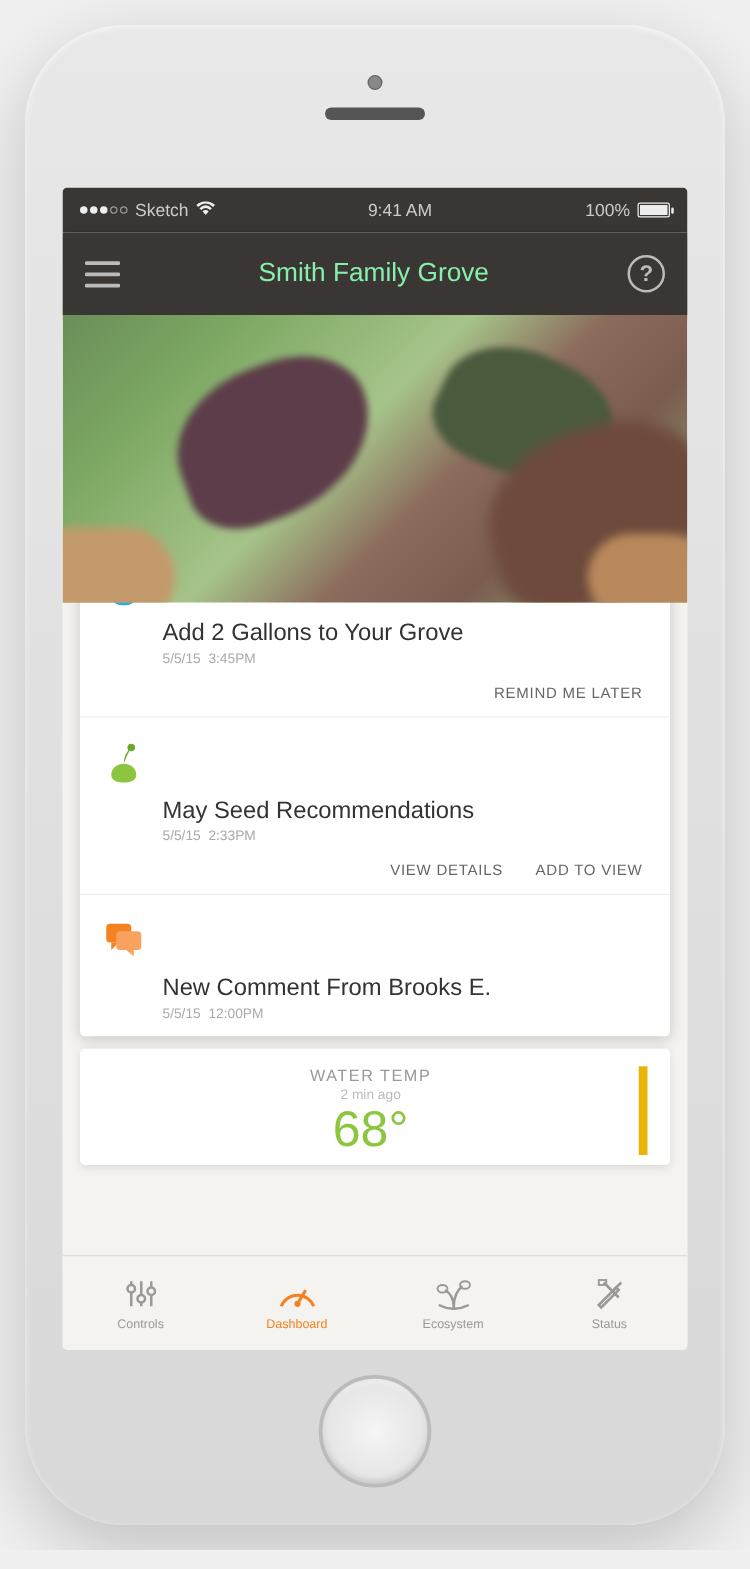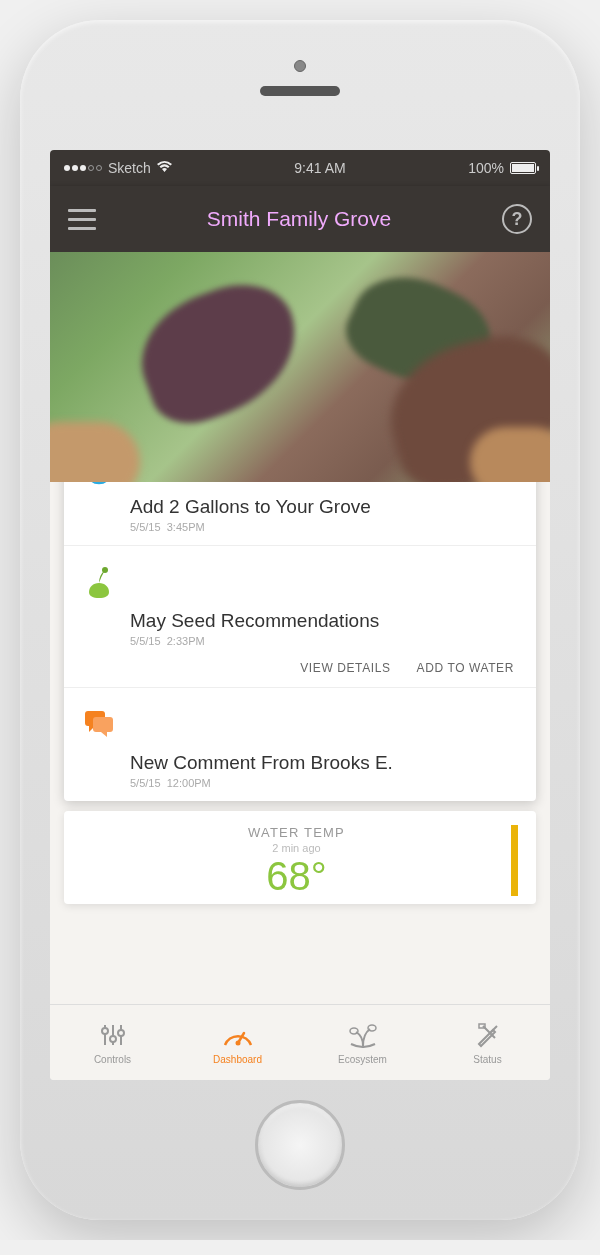--- a/index.html
+++ b/index.html
@@ -146,21 +146,21 @@
       flex-direction: column;
       gap: 6px;
       cursor: pointer;
     }
     .hamburger span {
       height: 3px;
       background: #bbb;
       border-radius: 1px;
     }
     .app-title {
-      color: #f0abfc;
+      color: #86efac;
       font-size: 21px;
       font-weight: 300;
     }
     .help-icon {
       width: 30px;
       height: 30px;
       border: 2.5px solid #bbb;
       border-radius: 50%;
       display: flex;
       align-items: center;
@@ -404,20 +404,23 @@
                 <svg width="26" height="34" viewBox="0 0 26 34">
                     <path d="M13 2 C13 2 3 16 3 23 C3 29 7.5 32 13 32 C18.5 32 23 29 23 23 C23 16 13 2 13 2 Z" fill="none" stroke="#29abe2" stroke-width="2.5"></path>
                   </svg>
               </div>
               <div class="notif-content">
                 <div class="notif-title">Add 2 Gallons to Your Grove</div>
                 <div class="notif-meta">
                   <span>5/5/15</span>&nbsp;&nbsp;<span>3:45PM</span>
                 </div>
               </div>
+            </div>
+            <div class="notif-actions">
+              <span class="notif-action">REMIND ME LATER</span>
             </div>
           </div>
 
           <div class="notif-item">
             <div class="notif-header">
               <div class="notif-icon">
                 <svg width="28" height="34" viewBox="0 0 28 34">
                     <path d="M14 18 C8 18 4 22 4 27 C4 31 8 33 14 33 C20 33 24 31 24 27 C24 22 20 18 14 18 Z" fill="#8cc63f"></path>
                     <path d="M14 18 Q14 10 20 5 Q16 12 14 18" fill="#6da82e"></path>
                     <circle cx="20" cy="5" r="3" fill="#6da82e"></circle>
@@ -425,21 +428,21 @@
               </div>
               <div class="notif-content">
                 <div class="notif-title">May Seed Recommendations</div>
                 <div class="notif-meta">
                   <span>5/5/15</span>&nbsp;&nbsp;<span>2:33PM</span>
                 </div>
               </div>
             </div>
             <div class="notif-actions">
               <span class="notif-action">VIEW DETAILS</span>
-              <span class="notif-action">ADD TO WATER</span>
+              <span class="notif-action">ADD TO VIEW</span>
             </div>
           </div>
 
           <div class="notif-item">
             <div class="notif-header">
               <div class="notif-icon">
                 <svg width="32" height="30" viewBox="0 0 32 30">
                     <rect x="2" y="2" width="20" height="15" rx="3" fill="#f58220"></rect>
                     <path d="M6 17 L6 23 L12 17" fill="#f58220"></path>
                     <rect x="10" y="8" width="20" height="15" rx="3" fill="#f9a25f"></rect>

